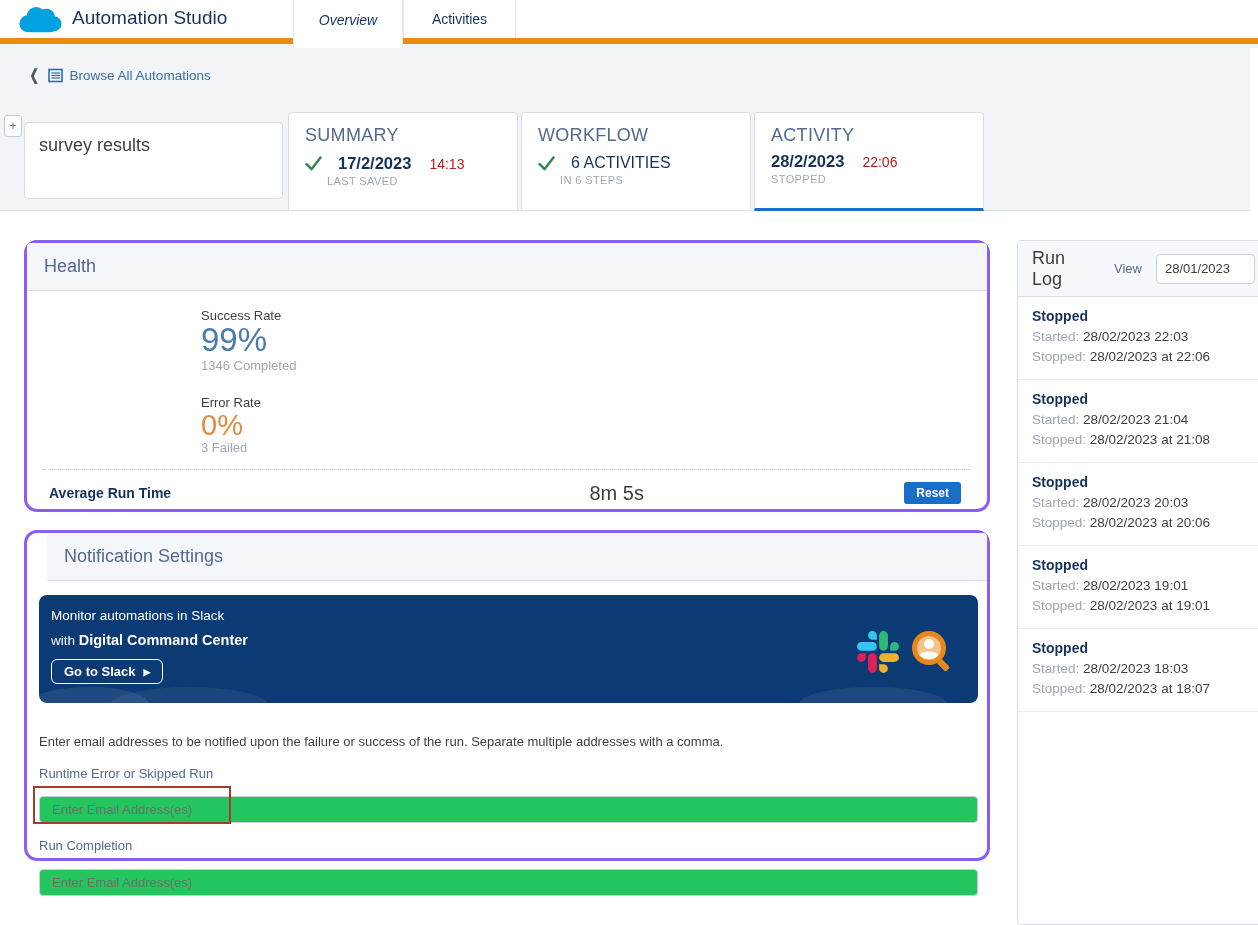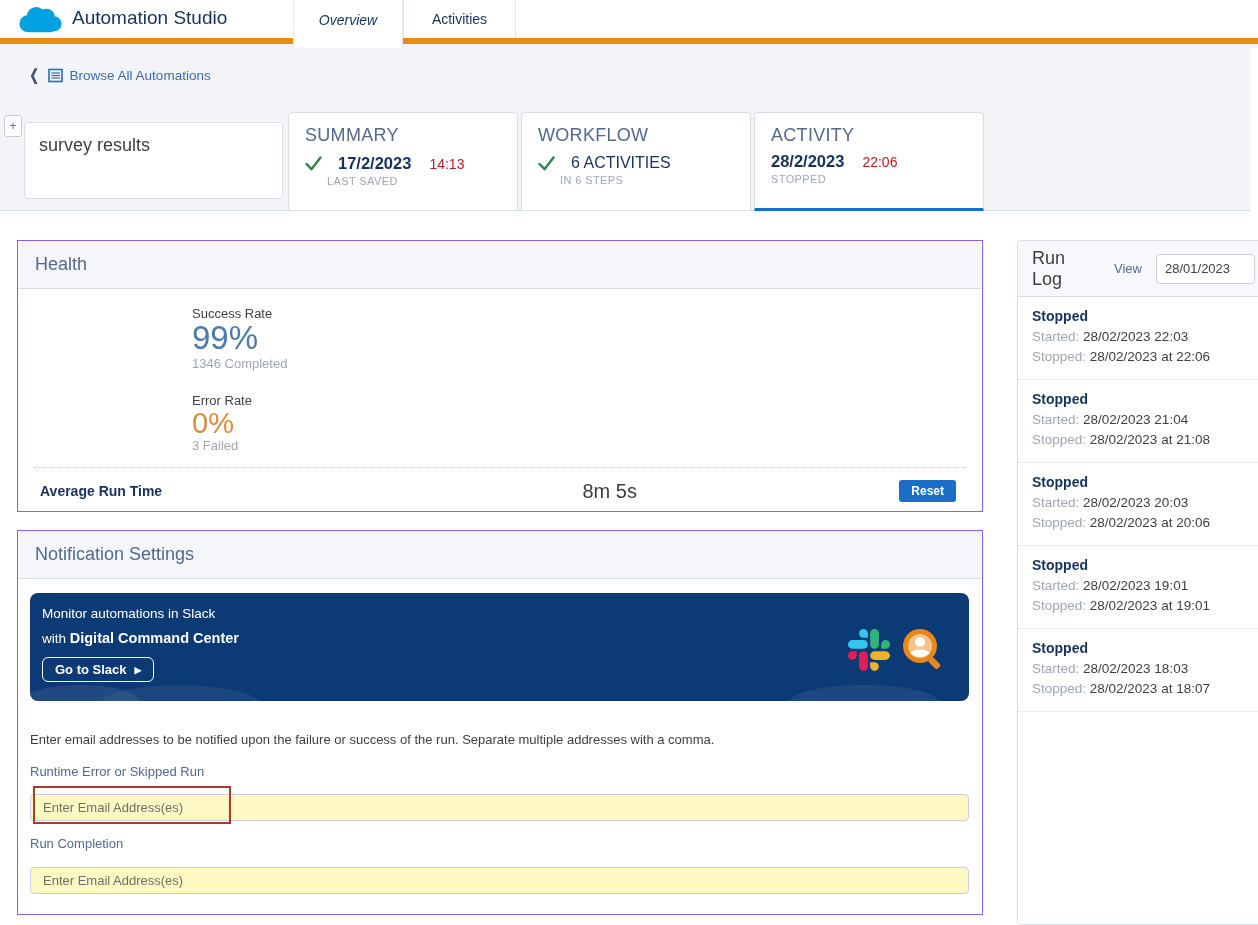--- a/index.html
+++ b/index.html
@@ -39,64 +39,64 @@
   .card-workflow { left:521px; }
   .card-activity { left:754px; border-bottom:3px solid #1b6ec7; }
   .stat-title { font-size:18px; color:#54698d; font-weight:400; letter-spacing:0.3px; }
   .stat-line { margin-top:8px; display:flex; align-items:center; gap:16px; }
   .stat-main { font-size:16.5px; color:#16325c; font-weight:bold; }
   .stat-time { font-size:14px; color:#b91c1c; margin-left:2px; align-self:flex-end; padding-bottom:1px; }
   .stat-sub { margin-top:2px; font-size:11px; color:#9fa6b2; letter-spacing:0.4px; }
   .indent { margin-left:22px; }
 
   
-  .section-card { position:absolute; left:17px; width:966px; background:#fff;
-    border:1px solid #8b5cf6; border-radius:0; }
+  .section-card { position:absolute; left:24px; width:966px; background:#fff;
+    border:3px solid #8b5cf6; border-radius:13px; }
   .section-head { height:48px; background:#f4f6f9; border-bottom:1px solid #d8dde6;
     border-radius:4px 4px 0 0; display:flex; align-items:center; padding:0 17px;
     font-size:18px; color:#54698d; font-weight:400; }
 
   
   .health-card { top:240px; height:272px; }
   .metric { margin-left:174px; }
   .metric-label { font-size:13px; color:#404040; }
   .metric-value-success { font-size:33px; color:#4a7bac; line-height:1.05; }
   .metric-value-error { font-size:29px; color:#e08b3c; line-height:1.05; }
   .metric-sub { font-size:13px; color:#9fa6b2; }
   .m1 { margin-top:17px; } .m2 { margin-top:22px; }
   .dotted-div { margin:14px 16px 0 16px; border-top:1px dotted #c3c9d4; }
   .avg-row { display:flex; align-items:center; padding:0 26px 0 22px; height:46px; }
   .avg-label { font-size:14px; font-weight:bold; color:#16325c; width:280px; }
   .avg-value { flex:1; text-align:center; font-size:20px; color:#3e3e3c; }
   .reset-btn { background:#1b6ec7; color:#fff; font-size:12px; font-weight:bold;
     border:none; border-radius:3px; padding:4px 12px; cursor:pointer; }
 
   
-  .notif-card { top:530px; height:385px; }
+  .notif-card { top:530px; height:331px;padding-left:20px; }
   .slack-banner { position:absolute; top:62px; left:12px; width:939px; height:108px;
     background:#0c3a75; border-radius:8px; overflow:hidden; }
   .banner-line1 { position:absolute; top:13px; left:12px; font-size:13.5px; color:#fff; }
   .banner-line2 { position:absolute; top:37px; left:12px; font-size:13.5px; color:#fff; }
   .banner-line2 b { font-size:14.5px; }
   .slack-btn { position:absolute; top:64px; left:12px; background:transparent; color:#fff;
     border:1.5px solid #fff; border-radius:6px; font-size:13px; font-weight:bold;
     padding:4px 12px; display:flex; align-items:center; gap:8px; cursor:pointer; }
   .slack-btn .arrow { font-size:9px; }
   .banner-icons { position:absolute; top:33px; right:22px; display:flex; align-items:center; gap:9px; }
   .cloud1 { position:absolute; bottom:-18px; left:-10px; width:120px; height:34px;
     background:rgba(255,255,255,0.08); border-radius:50%; }
   .cloud2 { position:absolute; bottom:-22px; left:70px; width:160px; height:38px;
     background:rgba(255,255,255,0.06); border-radius:50%; }
   .cloud3 { position:absolute; bottom:-20px; right:30px; width:150px; height:36px;
     background:rgba(255,255,255,0.07); border-radius:50%; }
   .helper-text { position:absolute; top:201px; left:12px; font-size:13px; color:#3e3e3c; }
   .field-label { position:absolute; left:12px; font-size:13px; color:#54698d; }
   .fl1 { top:233px; } .fl2 { top:305px; }
   .email-input { position:absolute; left:12px; width:939px; height:27px; border:1px solid #c9ced8;
-    border-radius:4px; padding:0 12px; font-size:13px; color:#3e3e3c; background:#fef9c3;
+    border-radius:4px; padding:0 12px; font-size:13px; color:#3e3e3c; background:#22c55e;
     font-family:"Liberation Sans", sans-serif; }
   .email-input::placeholder { color:#706e6b; opacity:1; }
   .ei1 { top:263px; } .ei2 { top:336px; }
 
   .annotation-box { position:absolute; top:786px; left:33px; width:198px; height:38px;
     border:2px solid #a83a2e; z-index:5; pointer-events:none; }
 
   
   .runlog { position:absolute; top:240px; left:1017px; width:253px; height:685px; background:#fff;
     border:1px solid #d8dde6; border-radius:4px 0 0 4px; overflow:hidden; }

